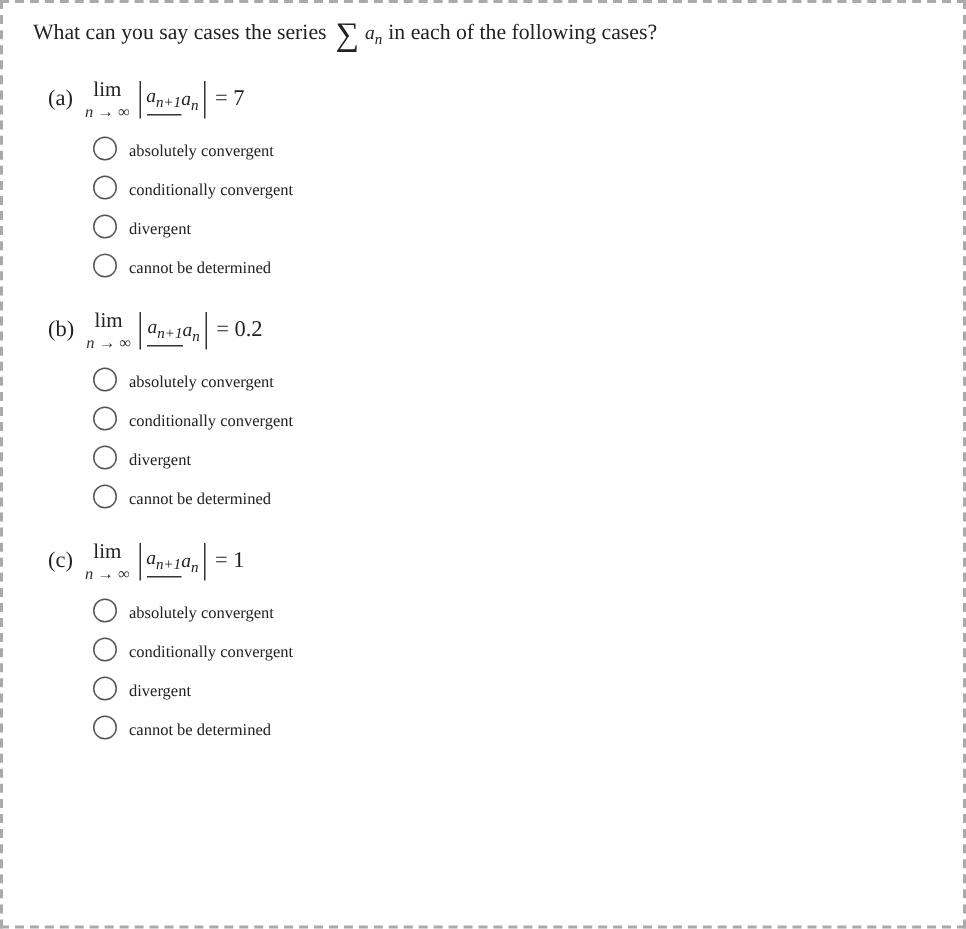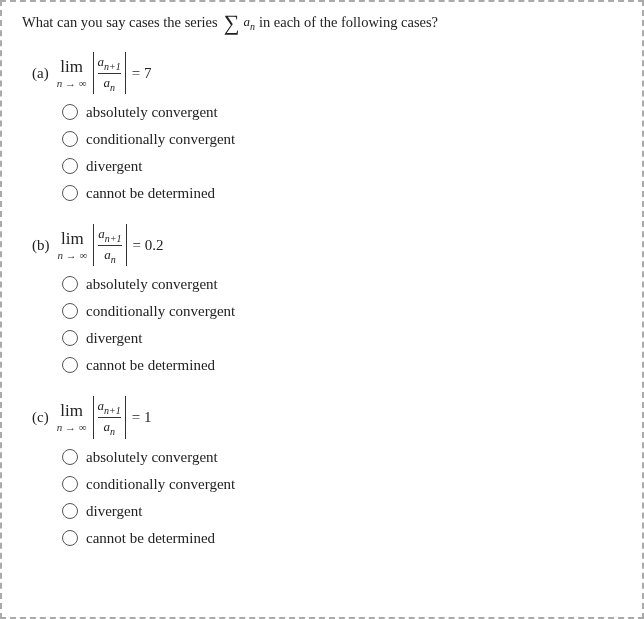--- a/index.html
+++ b/index.html
@@ -62,39 +62,39 @@
     }
 
     .lim-block {
       display: inline-flex;
       flex-direction: column;
       align-items: center;
       font-size: 13px;
     }
 
     .lim-word {
-      font-size: 17px;
+      font-size: 14px;
     }
 
     .lim-sub {
       font-size: 11px;
       color: #333;
     }
 
     .abs-frac {
       display: inline-flex;
       align-items: center;
       border-left: 1.5px solid #333;
       border-right: 1.5px solid #333;
       padding: 2px 4px;
     }
 
     .frac {
       display: inline-flex;
-      flex-direction: column;
+      flex-direction: row;
       align-items: center;
       font-size: 13px;
     }
 
     .frac-num {
       border-bottom: 1px solid #333;
       padding-bottom: 1px;
       font-style: italic;
     }
 
@@ -107,24 +107,24 @@
       font-size: 15px;
     }
 
     .options {
       margin-top: 10px;
       margin-left: 40px;
     }
 
     .option {
       display: flex;
-      align-items: flex-start;
+      align-items: flex-end;
       gap: 8px;
       margin-bottom: 10px;
-      font-size: 15px;
+      font-size: 11px;
     }
 
     .radio-circle {
       width: 16px;
       height: 16px;
       border-radius: 50%;
       border: 1.5px solid #555;
       display: inline-block;
       flex-shrink: 0;
       background: #fff;

